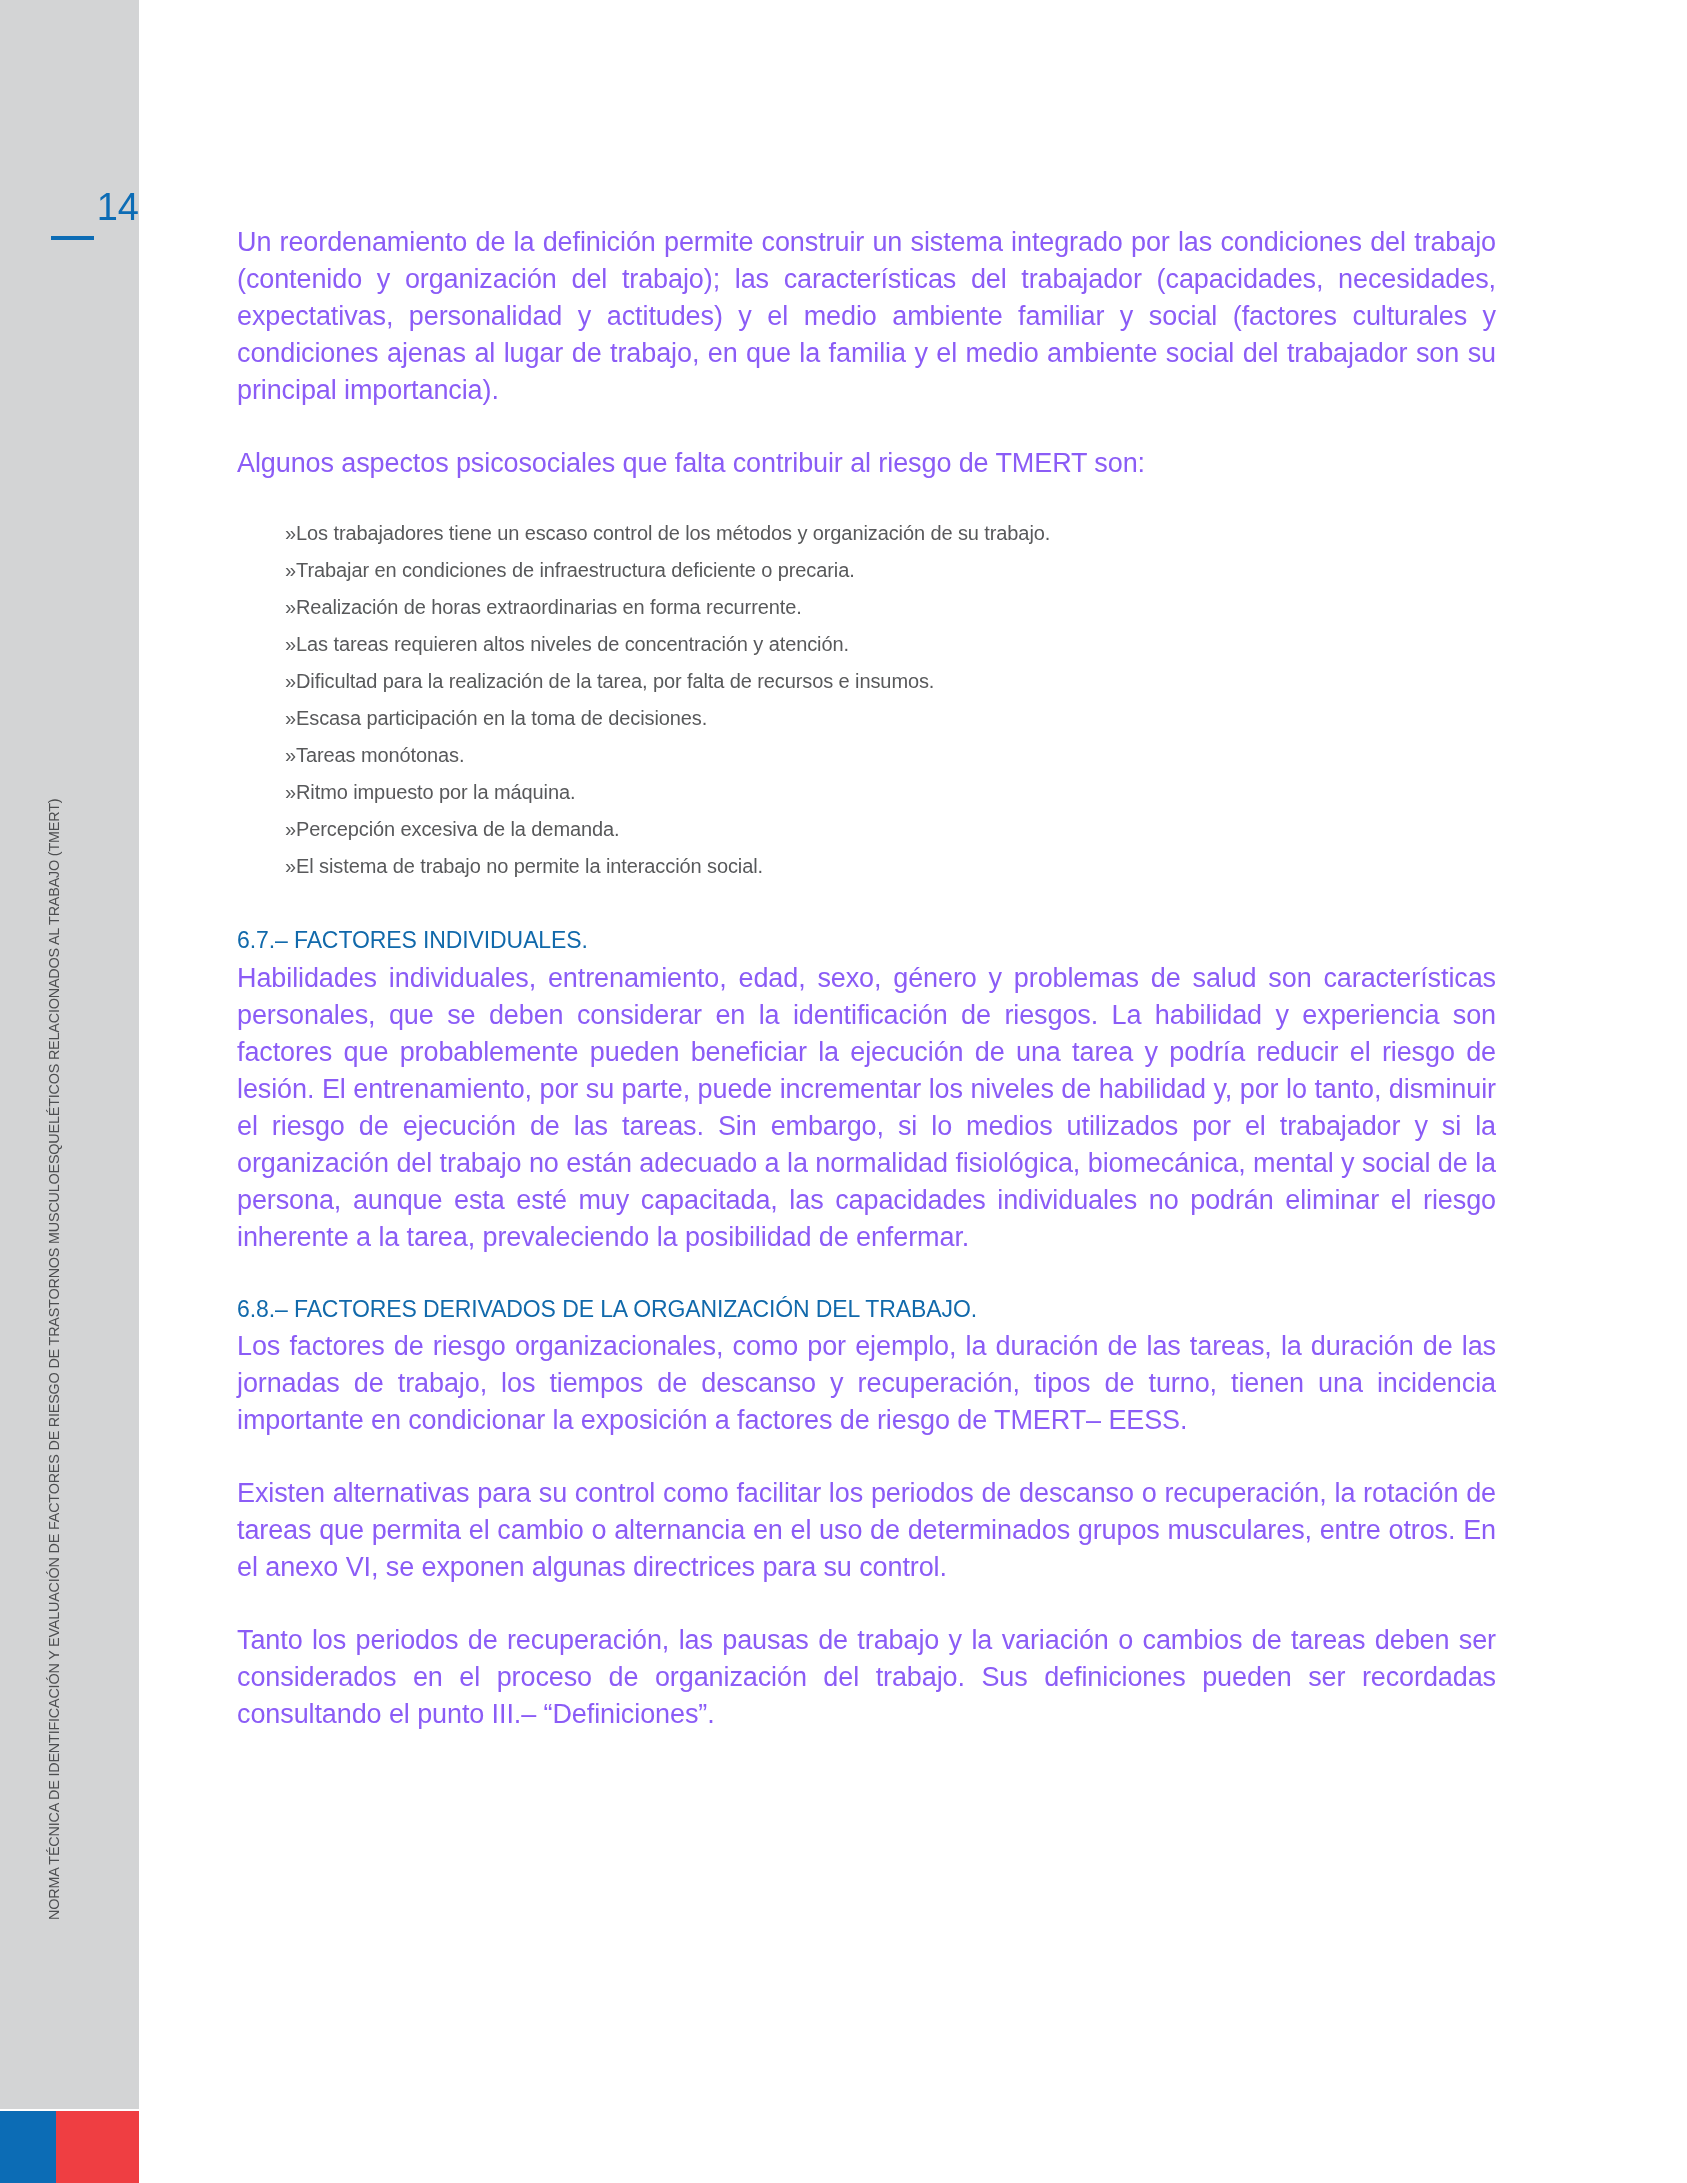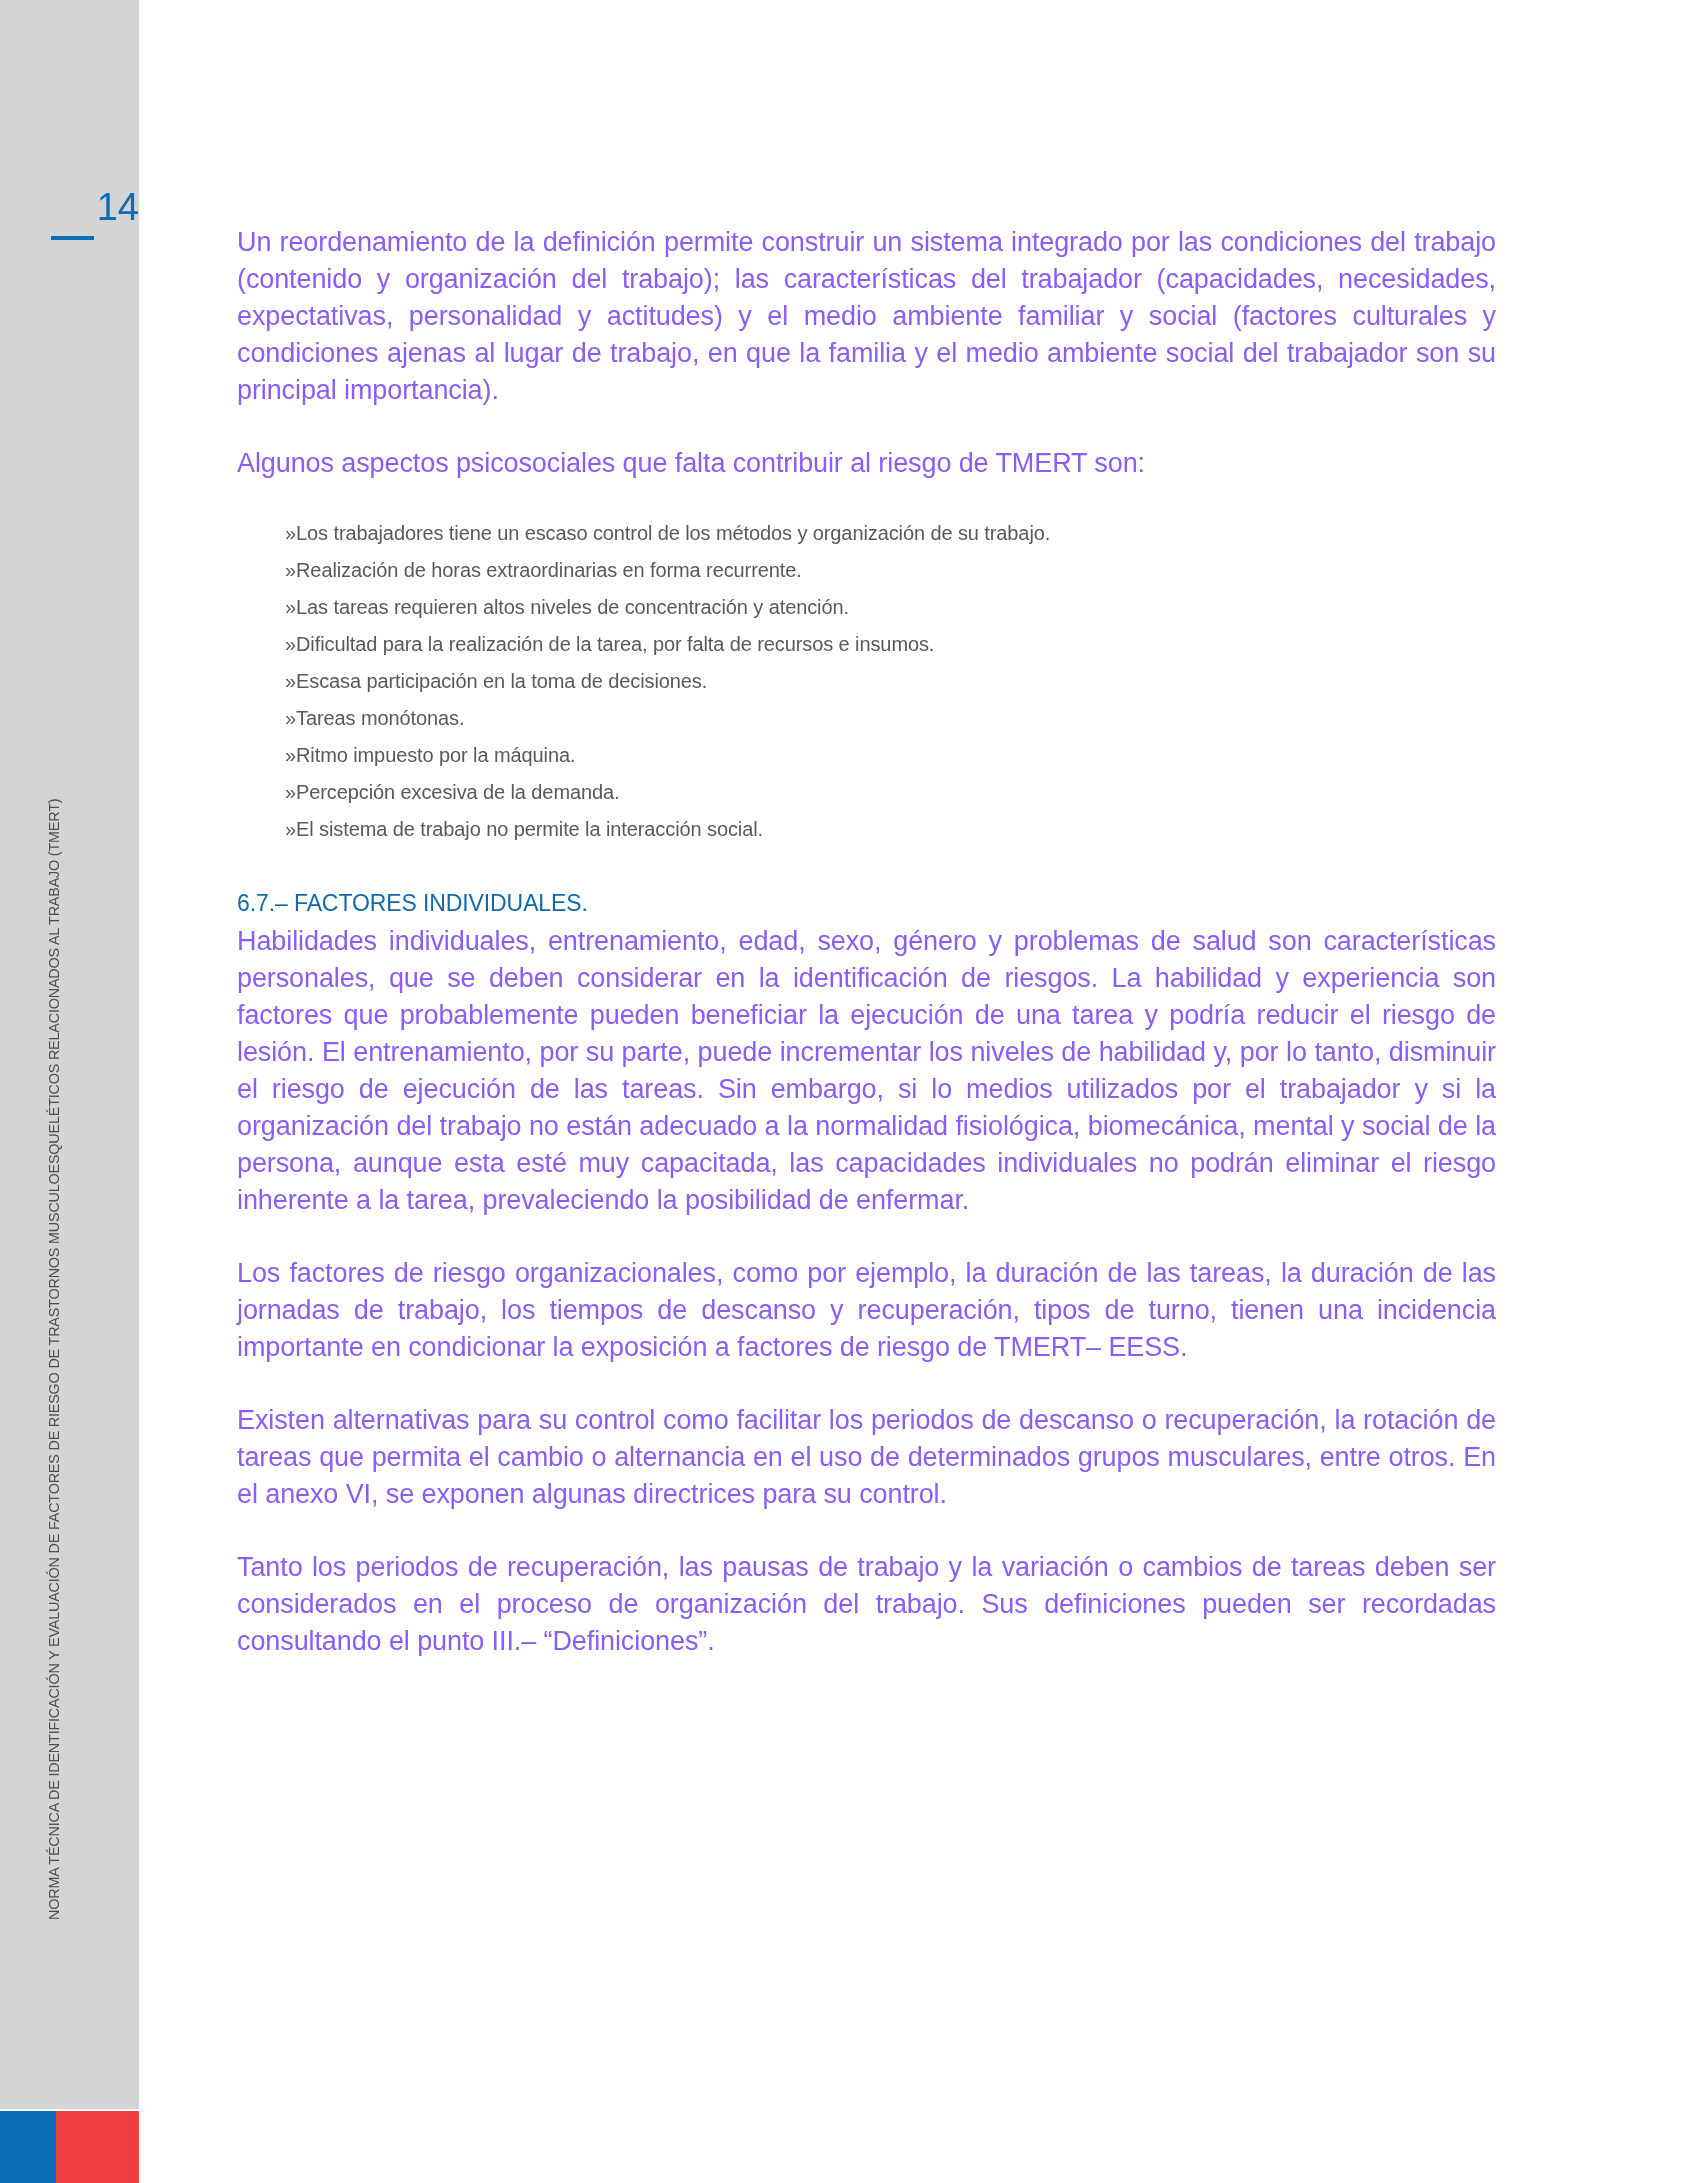--- a/index.html
+++ b/index.html
@@ -156,34 +156,36 @@
 <div id="flag-bar-red"></div>
 
 <div id="content">
 
   <p class="body-text">Un reordenamiento de la definición permite construir un sistema integrado por las condiciones del trabajo (contenido y organización del trabajo); las características del trabajador (capacidades, necesidades, expectativas, personalidad y actitudes) y el medio ambiente familiar y social (factores culturales y condiciones ajenas al lugar de trabajo, en que la familia y el medio ambiente social del trabajador son su principal importancia).</p>
 
   <p class="body-text tight">Algunos aspectos psicosociales que falta contribuir al riesgo de TMERT son:</p>
 
   <ul class="marker-list">
     <li><span class="marker">»</span><span>Los trabajadores tiene un escaso control de los métodos y organización de su trabajo.</span></li>
+    <li><span class="marker">»</span><span>Trabajar en condiciones de infraestructura deficiente o precaria.</span></li>
     <li><span class="marker">»</span><span>Realización de horas extraordinarias en forma recurrente.</span></li>
     <li><span class="marker">»</span><span>Las tareas requieren altos niveles de concentración y atención.</span></li>
     <li><span class="marker">»</span><span>Dificultad para la realización de la tarea, por falta de recursos e insumos.</span></li>
     <li><span class="marker">»</span><span>Escasa participación en la toma de decisiones.</span></li>
     <li><span class="marker">»</span><span>Tareas monótonas.</span></li>
     <li><span class="marker">»</span><span>Ritmo impuesto por la máquina.</span></li>
     <li><span class="marker">»</span><span>Percepción excesiva de la demanda.</span></li>
     <li><span class="marker">»</span><span>El sistema de trabajo no permite la interacción social.</span></li>
   </ul>
 
   <h2 class="section-heading">6.7.– FACTORES INDIVIDUALES.</h2>
   <p class="body-text">Habilidades individuales, entrenamiento, edad, sexo, género y problemas de salud son características personales, que se deben considerar en la identificación de riesgos. La habilidad y experiencia son factores que probablemente pueden beneficiar la ejecución de una tarea y podría reducir el riesgo de lesión. El entrenamiento, por su parte, puede incrementar los niveles de habilidad y, por lo tanto, disminuir el riesgo de ejecución de las tareas. Sin embargo, si lo medios utilizados por el trabajador y si la organización del trabajo no están adecuado a la normalidad fisiológica, biomecánica, mental y social de la persona, aunque esta esté muy capacitada, las capacidades individuales no podrán eliminar el riesgo inherente a la tarea, prevaleciendo la posibilidad de enfermar.</p>
 
   <div class="heading-block">
+    <h2 class="section-heading">6.8.– FACTORES DERIVADOS DE LA ORGANIZACIÓN DEL TRABAJO.</h2>
     <p class="body-text">Los factores de riesgo organizacionales, como por ejemplo, la duración de las tareas, la duración de las jornadas de trabajo, los tiempos de descanso y recuperación, tipos de turno, tienen una incidencia importante en condicionar la exposición a factores de riesgo de TMERT–  EESS.</p>
   </div>
 
   <p class="body-text">Existen alternativas para su control como facilitar los periodos de descanso o recuperación, la rotación de tareas que permita el cambio o alternancia en el uso de determinados grupos musculares, entre otros. En el anexo VI, se exponen algunas directrices para su control.</p>
 
   <p class="body-text">Tanto los periodos de recuperación, las pausas de trabajo y la variación o cambios de tareas deben ser considerados en el proceso de organización del trabajo. Sus definiciones pueden ser recordadas consultando el punto III.– “Definiciones”.</p>
 
 </div>
 
 

